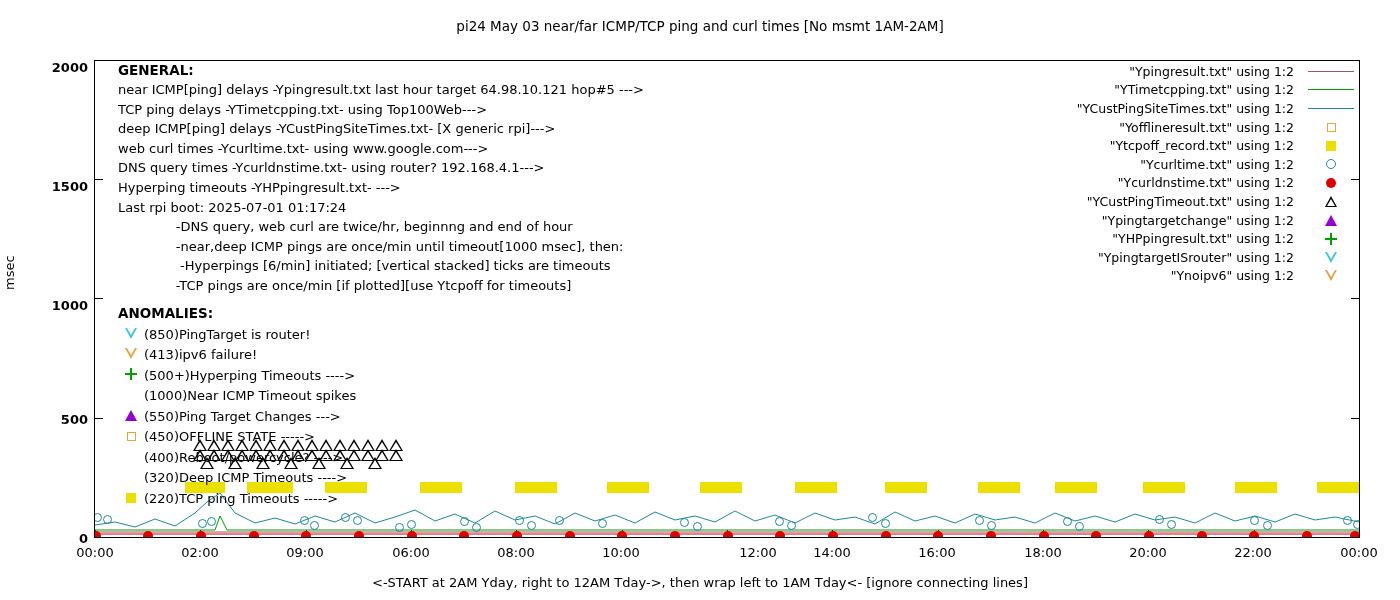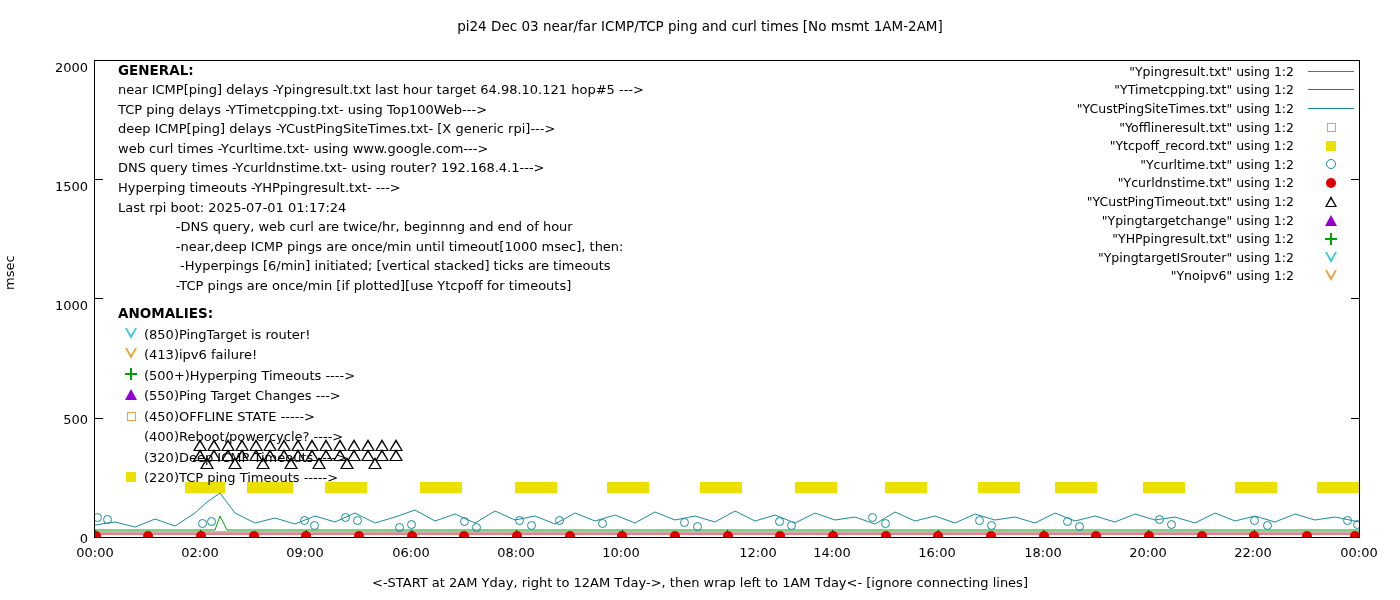--- a/index.html
+++ b/index.html
@@ -24,21 +24,21 @@
   
   #plot-frame{
     left:94px;top:60px;width:1266px;height:478px;
     border:1px solid #000;box-sizing:border-box;
     background:transparent;
   }
 
   
   .ytick{
     right:1312px;width:60px;text-align:right;
-    font-size:13px;color:#000;
+    font-size:13px;color:#000;font-weight:bold;
   }
   .xtick{
     width:80px;text-align:center;font-size:13px;color:#000;
   }
   #ylabel{
     left:2px;top:290px;font-size:13px;color:#000;
     transform:rotate(-90deg);transform-origin:left top;
     white-space:nowrap;
   }
   #xlabel{
@@ -87,21 +87,21 @@
   .red-dot{position:absolute;width:10px;height:10px;border-radius:50%;background:#e00000;}
   .open-circ{position:absolute;width:9px;height:9px;border-radius:50%;border:1.4px solid #1b8a9c;box-sizing:border-box;}
   .tri-row{position:absolute;width:0;height:0;border-left:7px solid transparent;border-right:7px solid transparent;border-bottom:12px solid #000;}
   .tri-row::after{content:"";position:absolute;left:-5px;top:3px;border-left:5px solid transparent;border-right:5px solid transparent;border-bottom:8px solid #fff;}
 </style>
 </head>
 <body>
 
 <div id="chart-root">
 
-  <div class="abs" id="chart-title">pi24 Dec 03  near/far ICMP/TCP ping and curl times [No msmt 1AM-2AM]</div>
+  <div class="abs" id="chart-title">pi24 May 03  near/far ICMP/TCP ping and curl times [No msmt 1AM-2AM]</div>
 
   <div class="abs" id="plot-frame"></div>
 
   <div class="abs" id="ylabel">msec</div>
 
   <div class="abs ytick" style="top:60px;">2000</div>
   <div class="abs ytick" style="top:179px;">1500</div>
   <div class="abs ytick" style="top:298px;">1000</div>
   <div class="abs ytick" style="top:412px;">500</div>
   <div class="abs ytick" style="top:531px;">0</div>
@@ -303,20 +303,24 @@
     </div>
     <div class="anom-row">
       <span class="anom-sym"><span class="tri-dn-orange" style="display:inline-block;"></span></span>
       <span>(413)ipv6 failure!</span>
     </div>
     <div class="anom-row">
       <span class="anom-sym"><span class="plus-g" style="display:inline-block;"></span></span>
       <span>(500+)Hyperping Timeouts ----&gt;</span>
     </div>
     <div class="anom-row">
+      <span class="anom-sym"></span>
+      <span>(1000)Near ICMP Timeout spikes</span>
+    </div>
+    <div class="anom-row">
       <span class="anom-sym"><span class="tri-up-fill" style="display:inline-block;"></span></span>
       <span>(550)Ping Target Changes ---&gt;</span>
     </div>
     <div class="anom-row">
       <span class="anom-sym"><span class="sq-open" style="display:inline-block;"></span></span>
       <span>(450)OFFLINE STATE -----&gt;</span>
     </div>
     <div class="anom-row">
       <span class="anom-sym"></span>
       <span>(400)Reboot/powercycle? ----&gt;</span>

